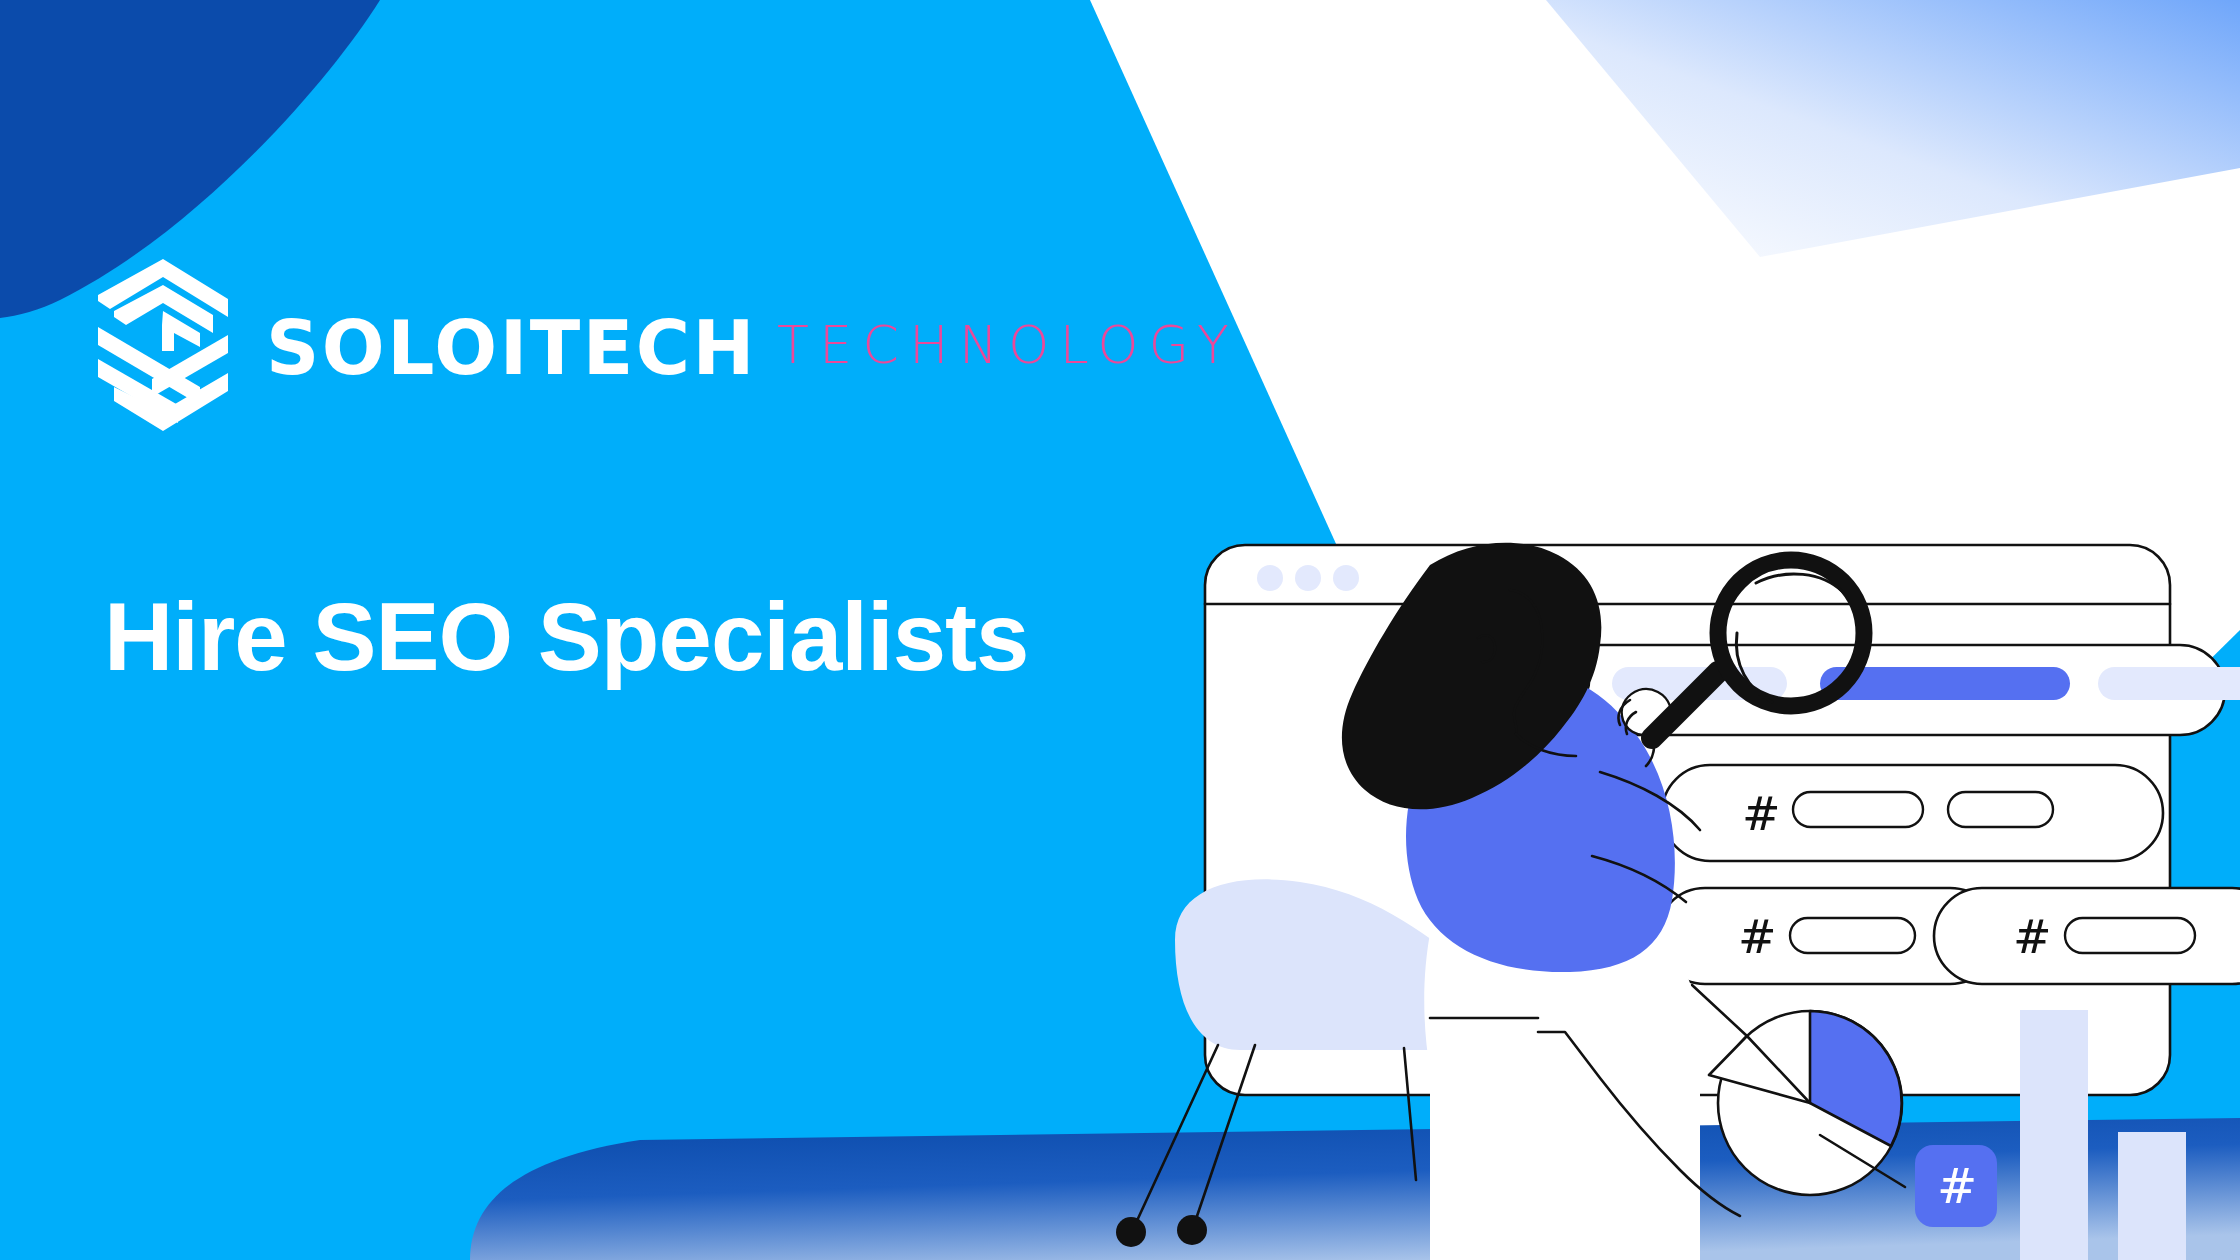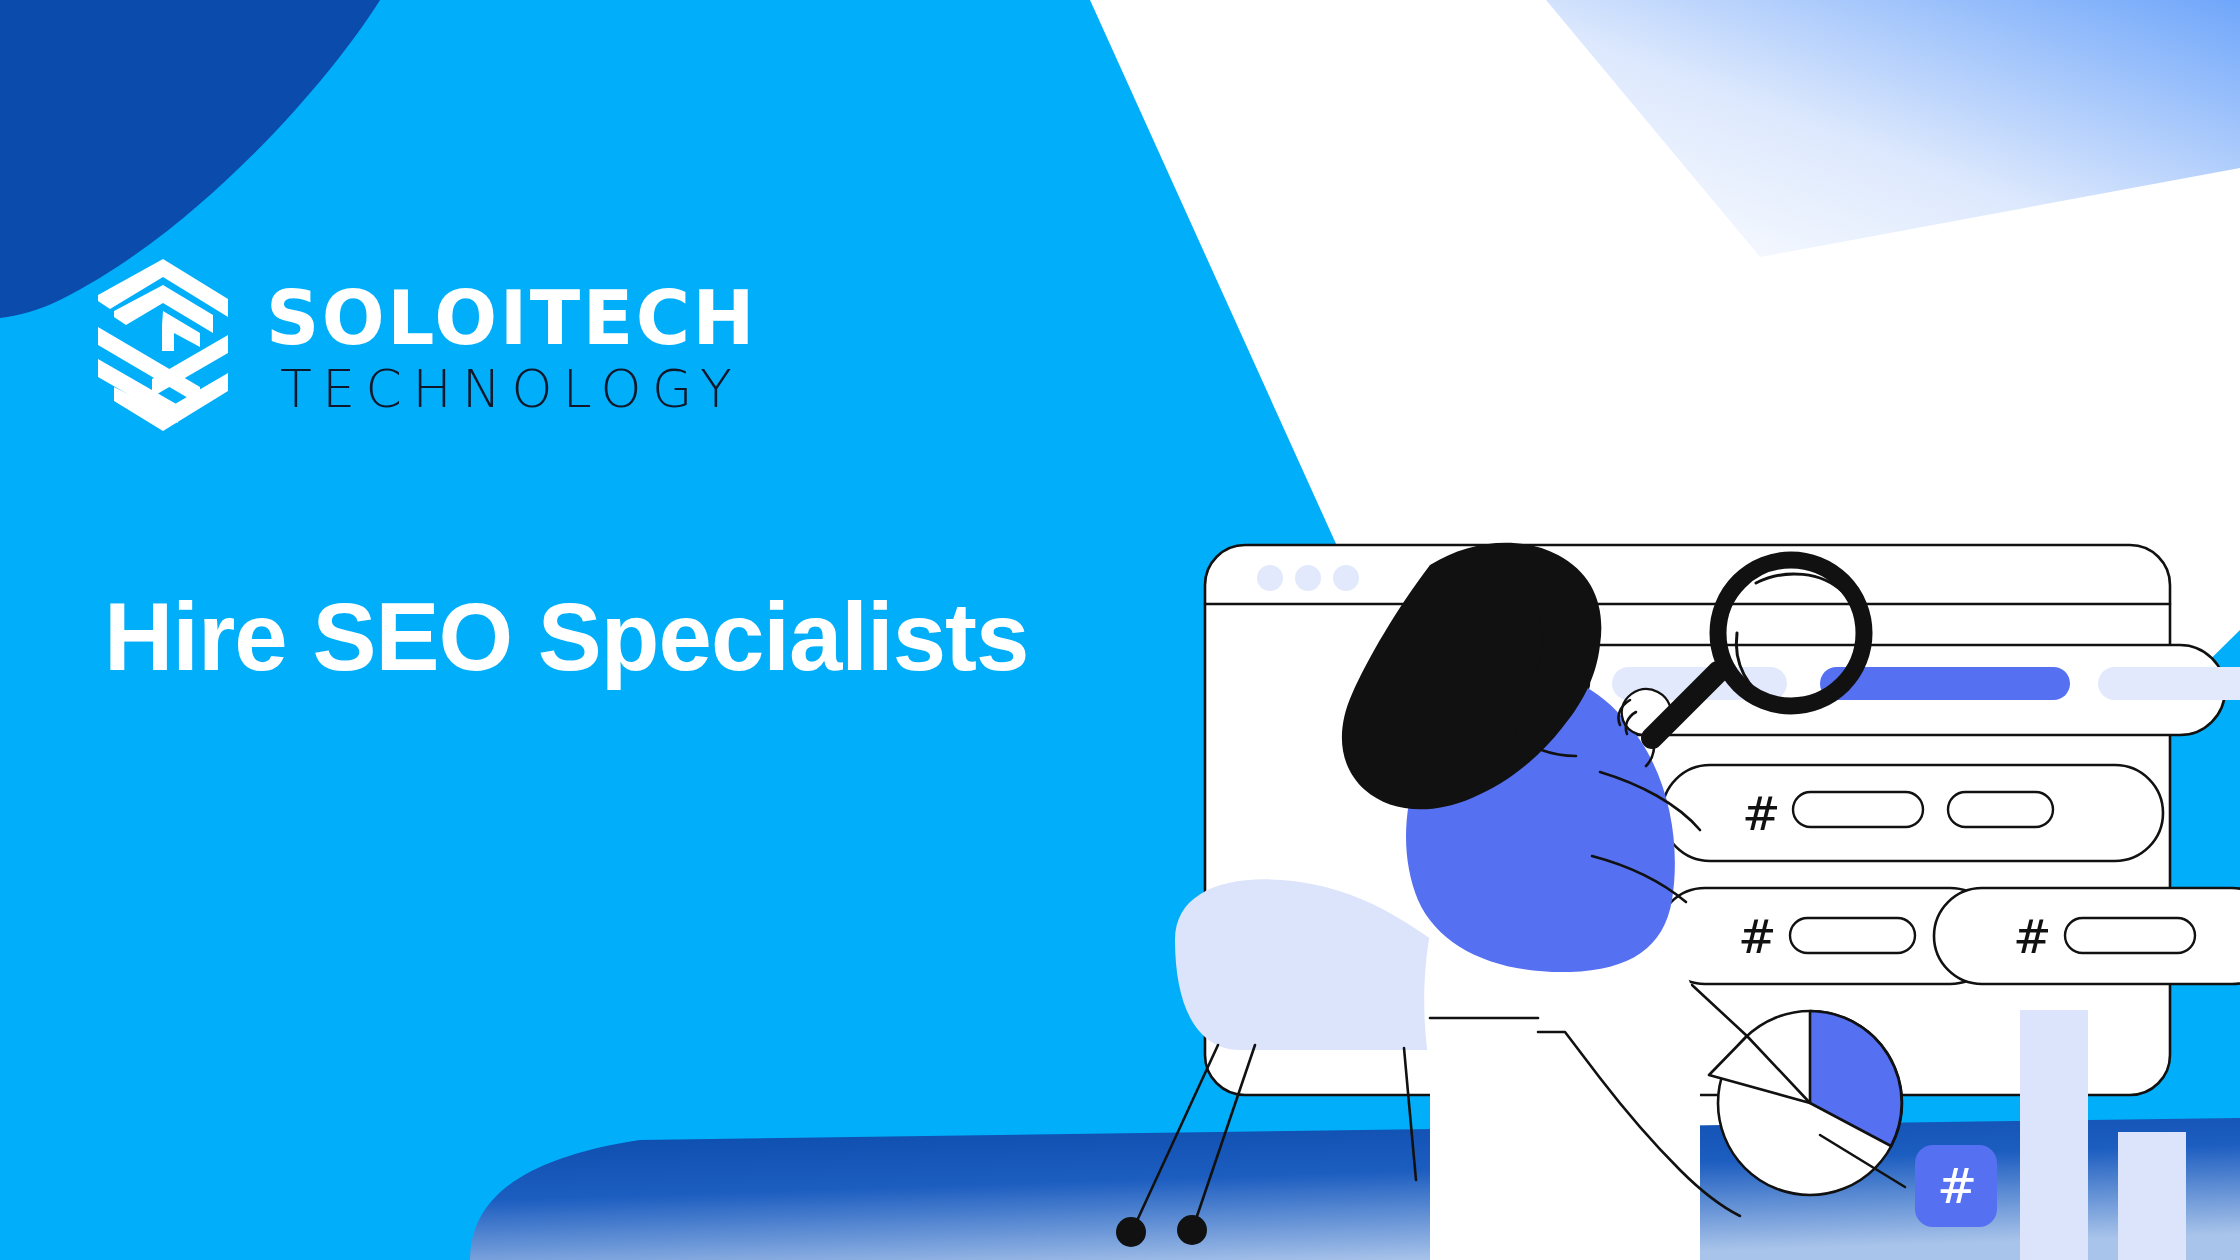--- a/index.html
+++ b/index.html
@@ -19,35 +19,35 @@
   svg.layer { display:block; }
 
   
   #logo-block {
     position:absolute;
     left:88px; top:255px;
     display:flex; align-items:center; gap:28px;
     z-index:40;
   }
   #logo-mark { width:150px; height:185px; flex:0 0 auto; }
-  #logo-words { display:flex; flex-direction:column; line-height:1; }
+  #logo-words { display:flex; flex-direction:row; line-height:1; }
   #logo-primary {
     font-size:74px;
     font-weight:bold;
     color:#ffffff;
     letter-spacing:2.5px;
     font-family:"DejaVu Sans", sans-serif;
   }
   #logo-secondary {
     font-size:52px;
     font-weight:300;
-    color:#0f172a;
+    color:#ec4899;
     letter-spacing:10.5px;
     margin-top:8px;
-    margin-left:14px;
+    margin-left:20px;
     font-family:"DejaVu Sans", sans-serif;
   }
 
   
   #headline {
     position:absolute;
     left:88px; top:580px;
     z-index:40;
     color:#ffffff;
     font-size:96px;

